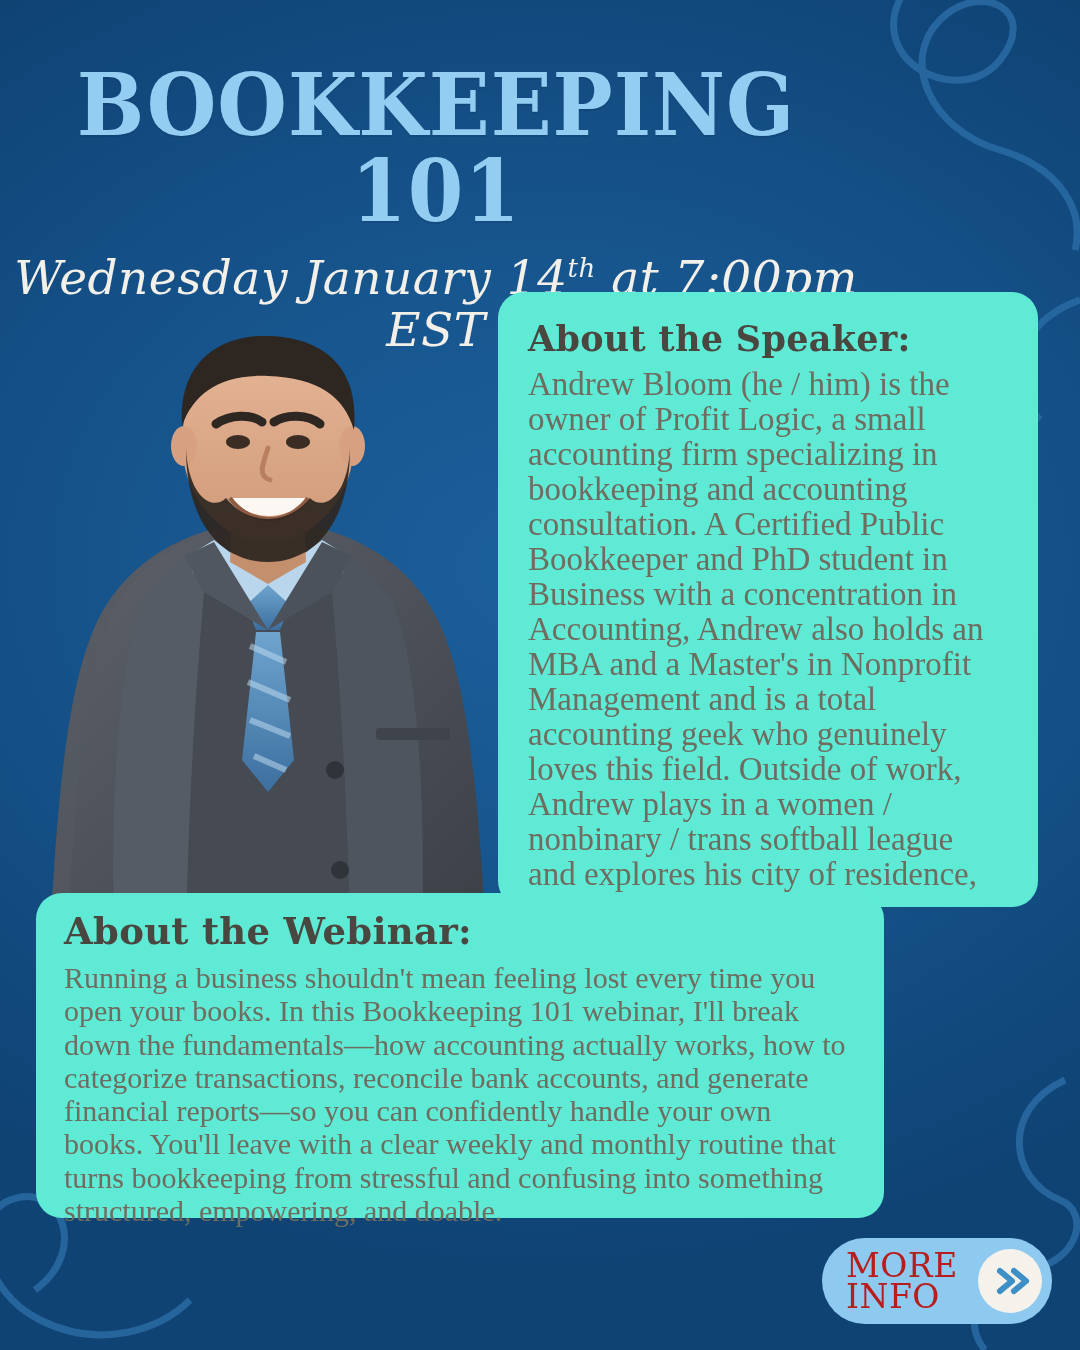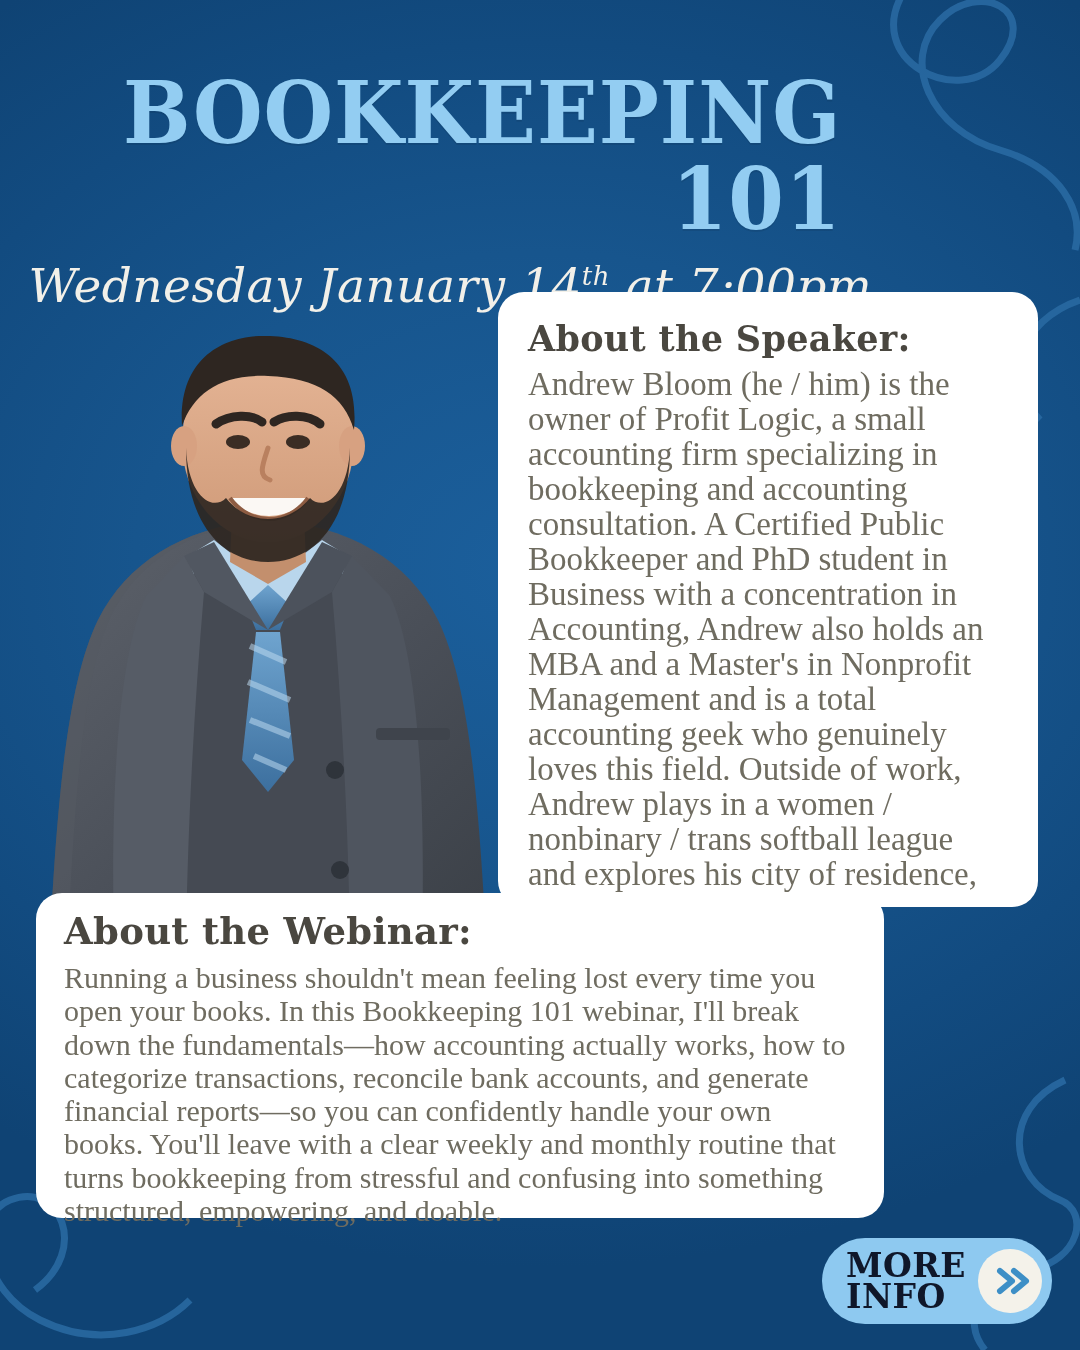--- a/index.html
+++ b/index.html
@@ -25,24 +25,24 @@
   }
   .bg-swoosh {
     position: absolute;
     inset: 0;
     pointer-events: none;
   }
 
   
   .header {
     position: absolute;
-    top: 70px;
+    top: 62px;
     left: 0;
     width: 872px;
-    text-align: right;
+    text-align: center;
     z-index: 5;
   }
   .title {
     font-family: "DejaVu Serif", serif;
     font-weight: 700;
     font-size: 86px;
     letter-spacing: 1px;
     color: #93cdf2;
     line-height: 1;
     transform: scaleX(0.93);
@@ -67,21 +67,21 @@
     position: absolute;
     left: 18px;
     top: 330px;
     width: 500px;
     height: 610px;
     z-index: 6;
   }
 
   
   .card {
-    background: #ffffff;
+    background: #5eead4;
     border-radius: 26px;
     position: absolute;
     z-index: 7;
     color: #5d5a4f;
   }
   .card-speaker {
     left: 498px;
     top: 292px;
     width: 540px;
     height: 615px;
@@ -126,24 +126,24 @@
     border-radius: 44px;
     display: flex;
     align-items: center;
     justify-content: space-between;
     padding: 0 10px 0 24px;
     z-index: 9;
     cursor: pointer;
   }
   .more-info-label {
     font-family: "DejaVu Serif", serif;
-    font-weight: 700;
+    font-weight: 400;
     font-size: 33px;
     line-height: 0.95;
-    color: #0f172a;
+    color: #b91c1c;
     letter-spacing: 0.5px;
     white-space: pre-line;
   }
   .chev-circle {
     width: 64px;
     height: 64px;
     border-radius: 50%;
     background: #f4f2ea;
     display: flex;
     align-items: center;

